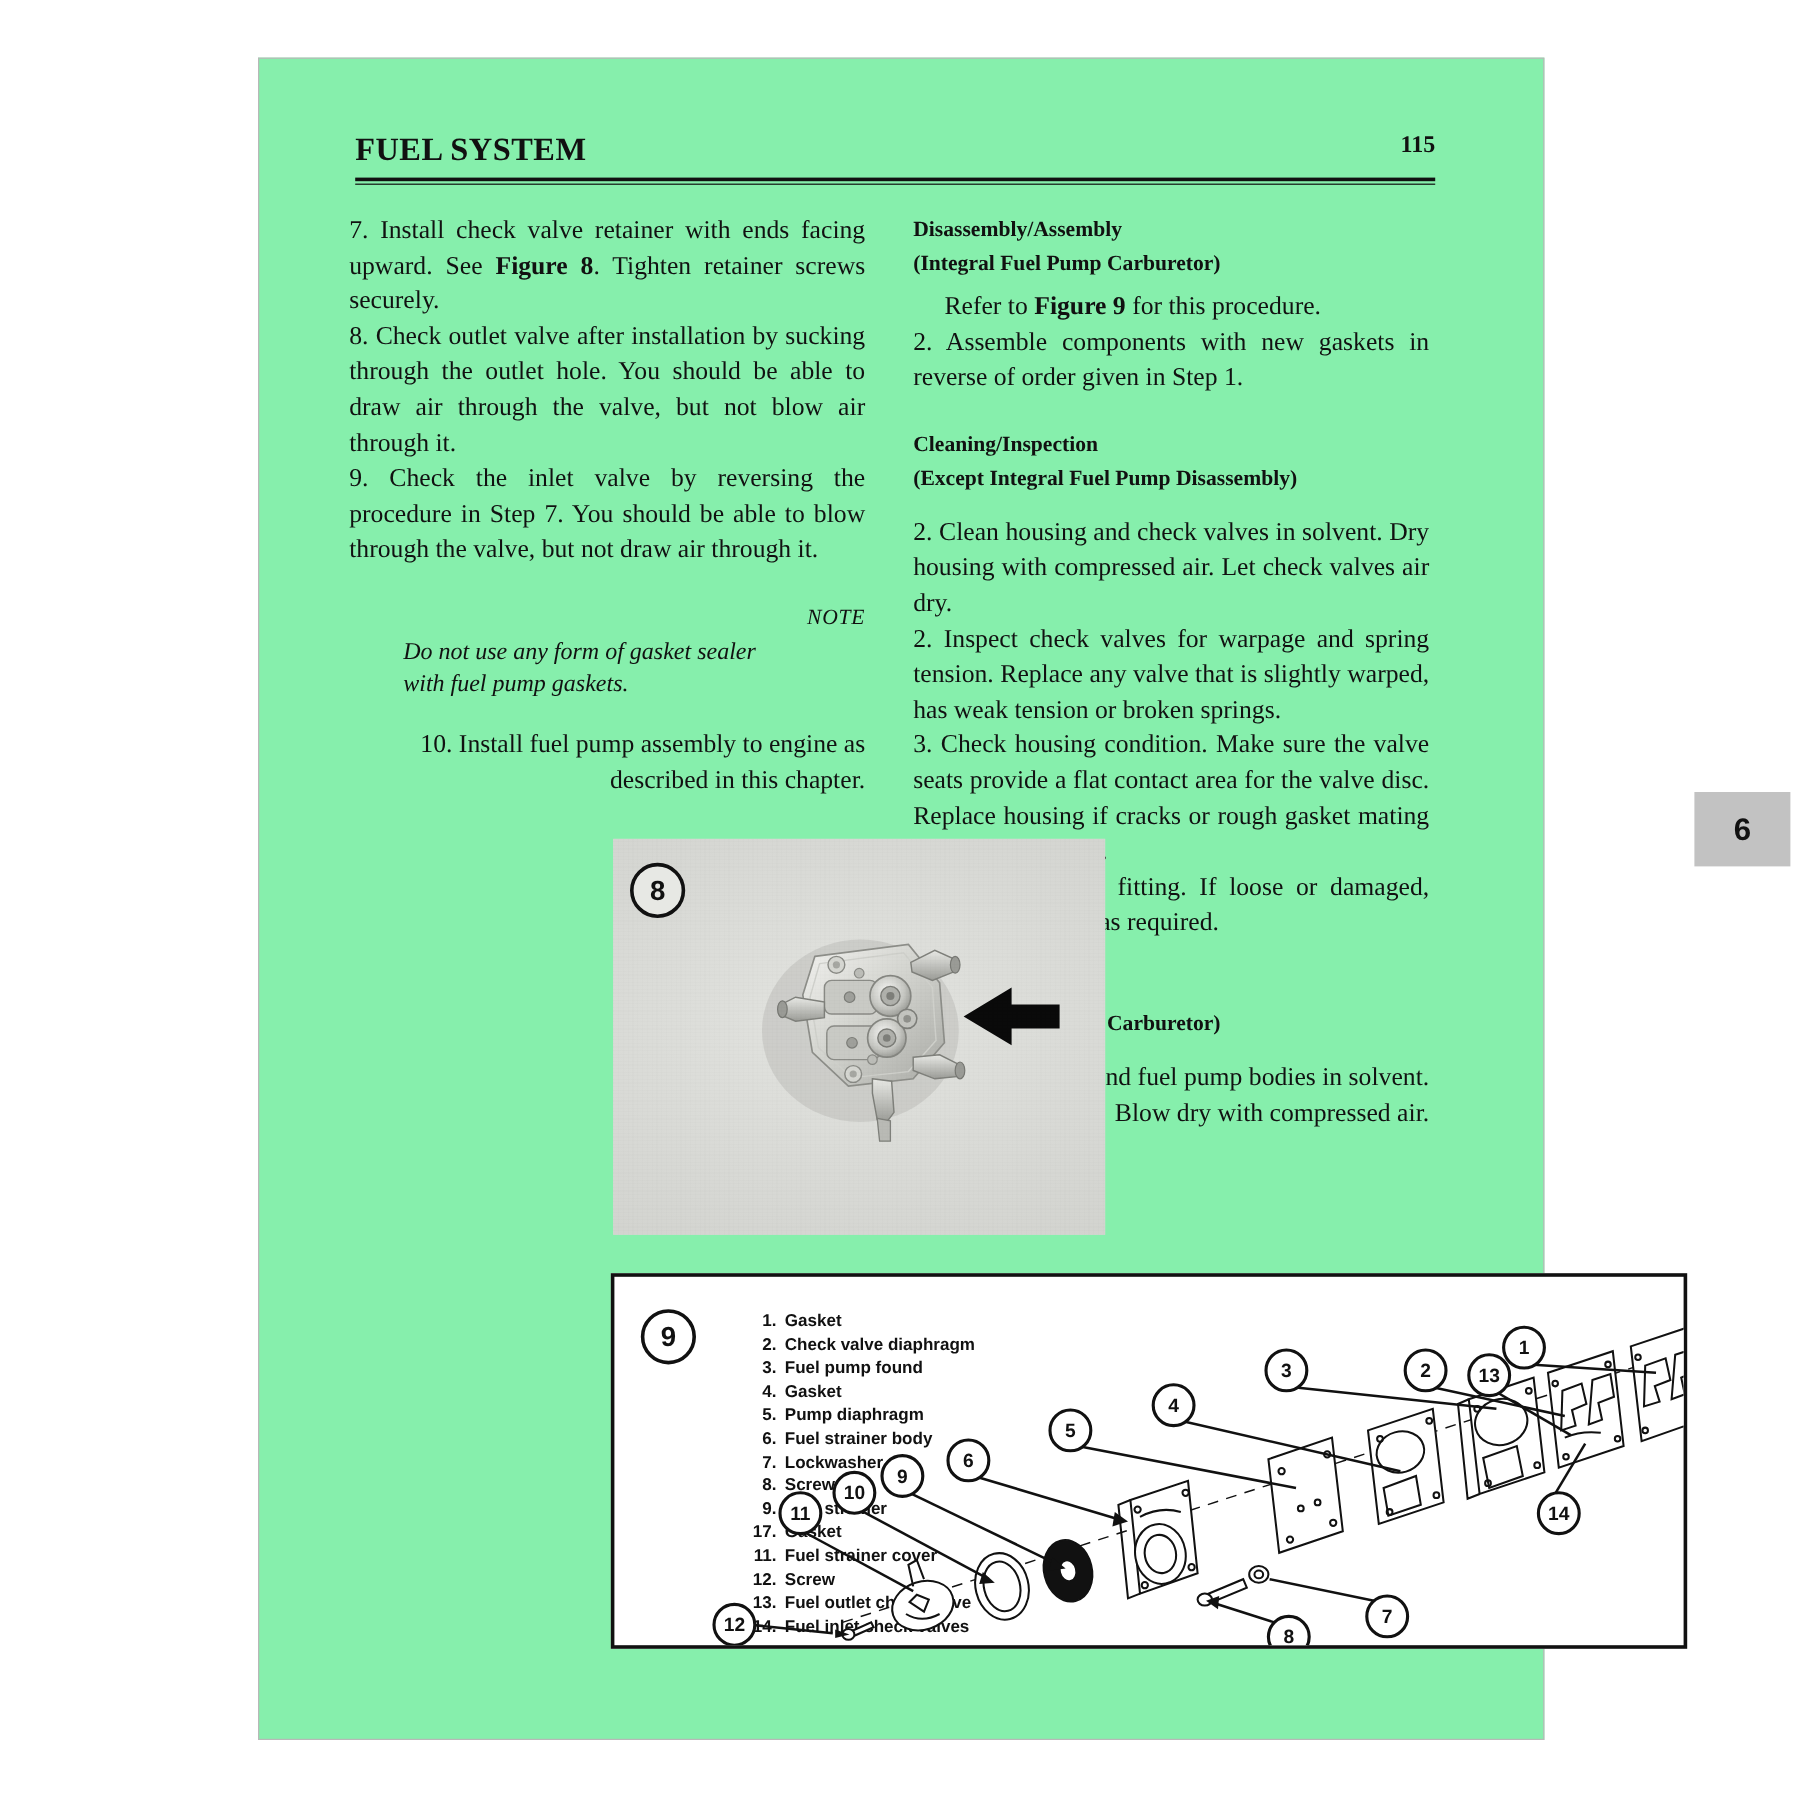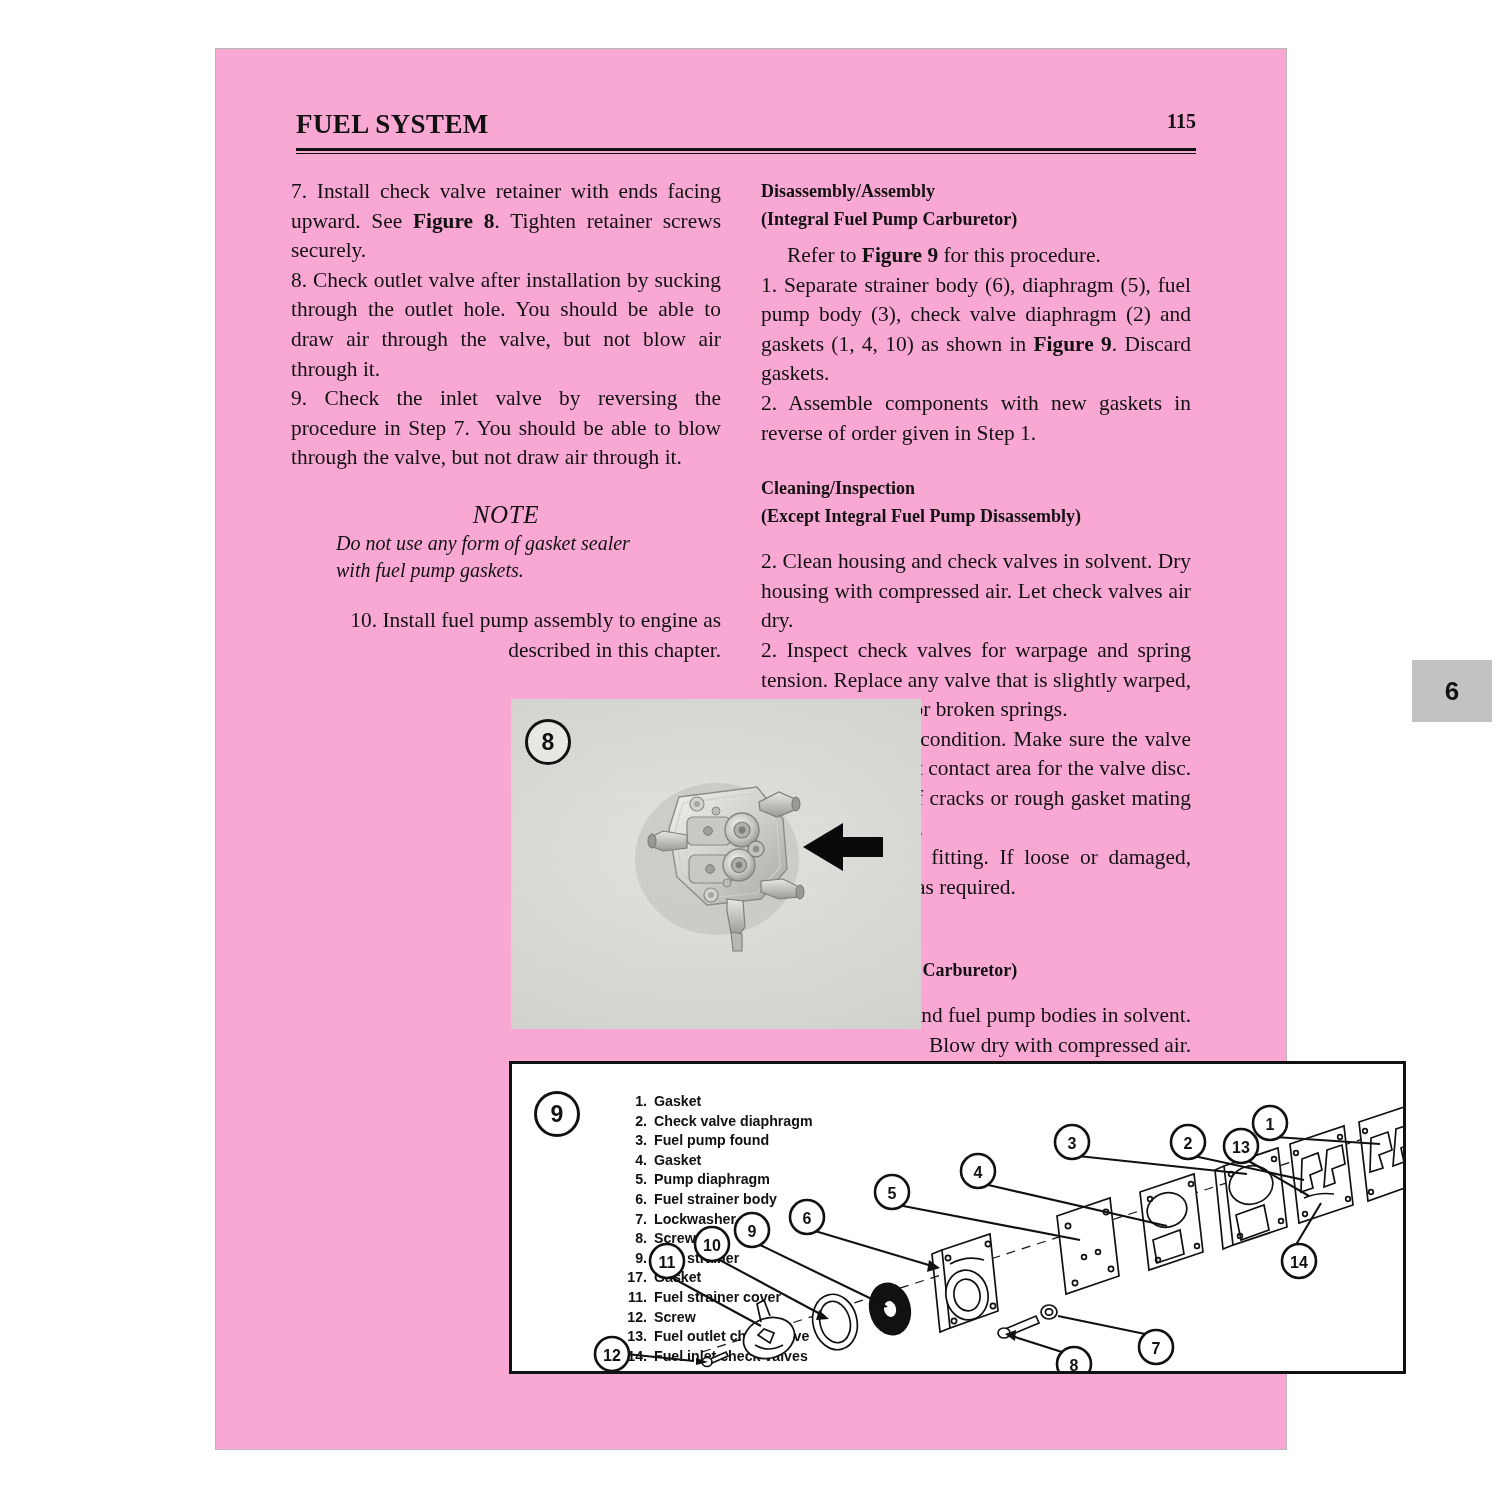--- a/index.html
+++ b/index.html
@@ -15,21 +15,21 @@
     overflow: hidden;
   }
 
   
   #page-sheet {
     position: absolute;
     left: 215px;
     top: 48px;
     width: 1072px;
     height: 1402px;
-    background: #f9a8d4;
+    background: #86efac;
     border: 1px solid #b8b8b8;
     box-sizing: border-box;
   }
 
   
   #header {
     position: absolute;
     left: 80px;
     top: 60px;
     width: 900px;
@@ -100,22 +100,23 @@
   
   .note-block {
     margin: 28px 0 22px 0;
     text-align: center;
     font-style: italic;
     font-size: 20px;
     line-height: 27px;
   }
   .note-title {
     font-style: italic;
-    font-size: 25px;
+    font-size: 18px;
     letter-spacing: 0.6px;
+    text-align: right;
   }
   .note-body {
     display: block;
     width: 340px;
     margin: 2px auto 0 auto;
     text-align: justify;
     font-style: italic;
   }
   .note-body .l2 { display: block; text-align: left; }
 
@@ -272,21 +273,20 @@
   </div>
 
   <div id="col-right" class="column">
 
     <div class="hdg">Disassembly/Assembly</div>
     <div class="hdg">(Integral Fuel Pump Carburetor)</div>
     <div class="gap-sm"></div>
 
     <p class="para" style="text-indent:26px;"><span>Refer to </span><b class="fig">Figure 9</b><span> for this procedure.</span></p>
 
-    <p class="para"><span>1. Separate strainer body (6), diaphragm (5), fuel pump body (3), check valve diaphragm (2) and gaskets (1, 4, 10) as shown in </span><b class="fig">Figure 9</b><span>. Discard gaskets.</span></p>
 
     <p class="para">2. Assemble components with new gaskets in reverse of order given in Step 1.</p>
 
     <div class="hdg spaced-before">Cleaning/Inspection</div>
     <div class="hdg">(Except Integral Fuel Pump Disassembly)</div>
     <div class="gap-md"></div>
 
     <p class="para">2.  Clean housing and check valves in solvent. Dry housing with compressed air. Let check valves air dry.</p>
     <p class="para">2. Inspect check valves for warpage and spring tension. Replace any valve that is slightly warped, has weak tension or broken springs.</p>
     <p class="para">3. Check housing condition. Make sure the valve seats provide a flat contact area for the valve disc. Replace housing if cracks or rough gasket mating surfaces are found.</p>

